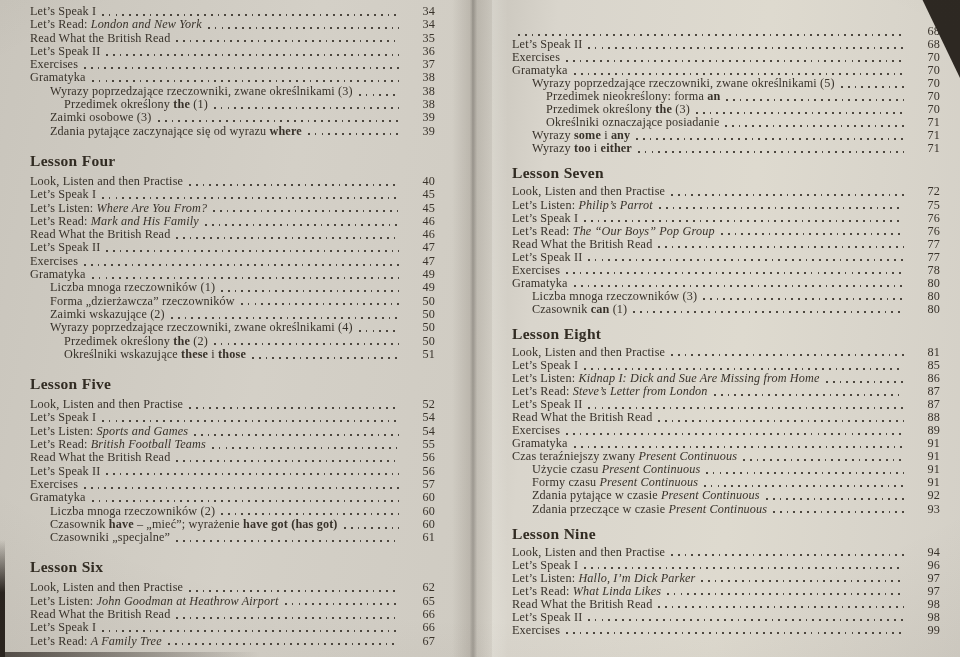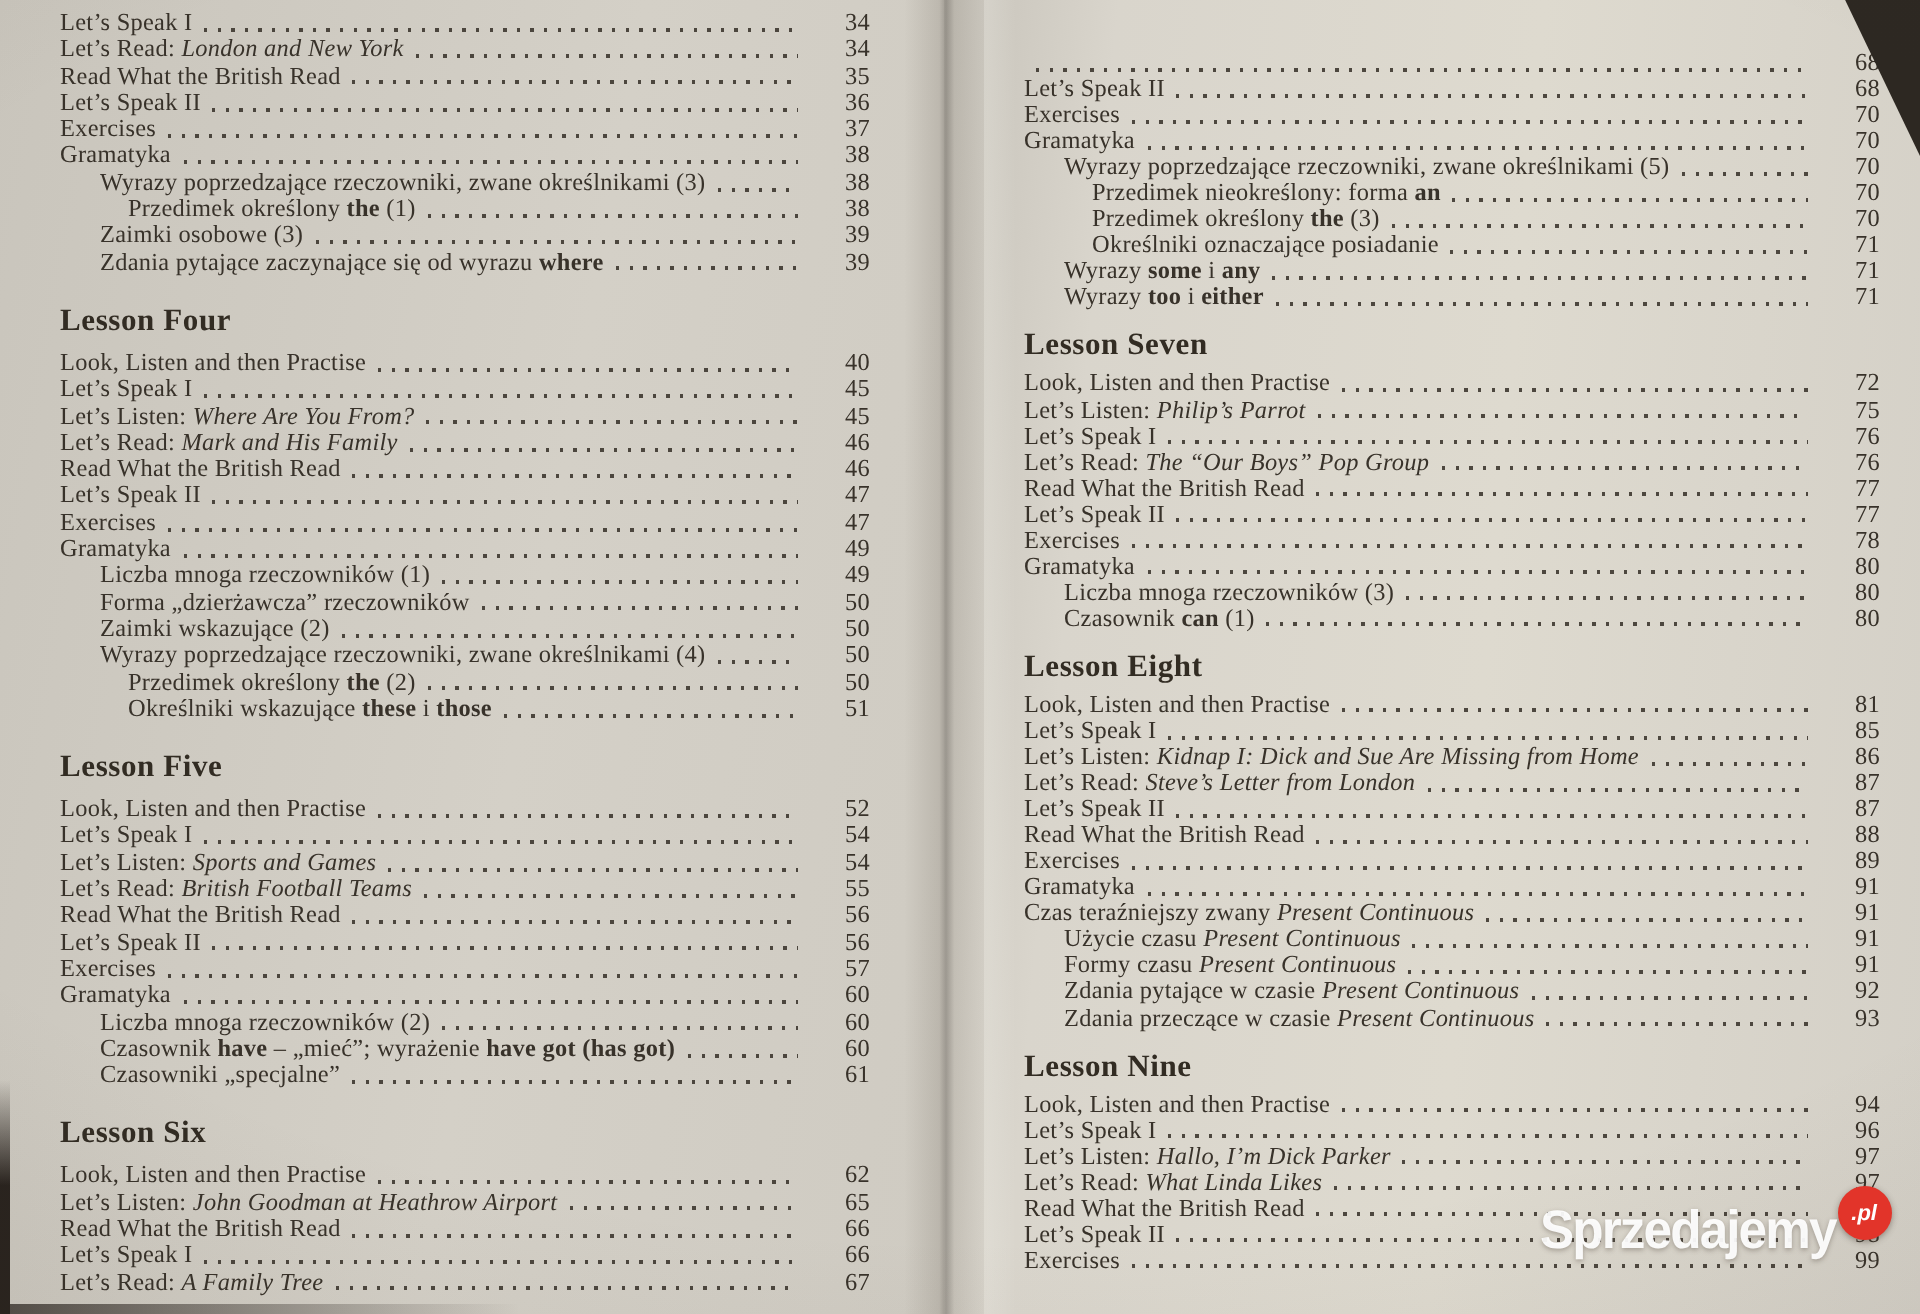--- a/index.html
+++ b/index.html
@@ -472,17 +472,13 @@
         <span class="leader"></span>
         <span class="num">99</span>
       </div>
     </div>
 
   <div class="corner-tr"></div>
   <div class="edge-left-bottom"></div>
   <div class="edge-bottom"></div>
   <div class="vignette"></div>
 
-  <div class="watermark">
-    <span class="wm-text">Sprzedajemy</span>
-    <span class="wm-badge">.pl</span>
-  </div>
 </div>
 
 </body></html>

